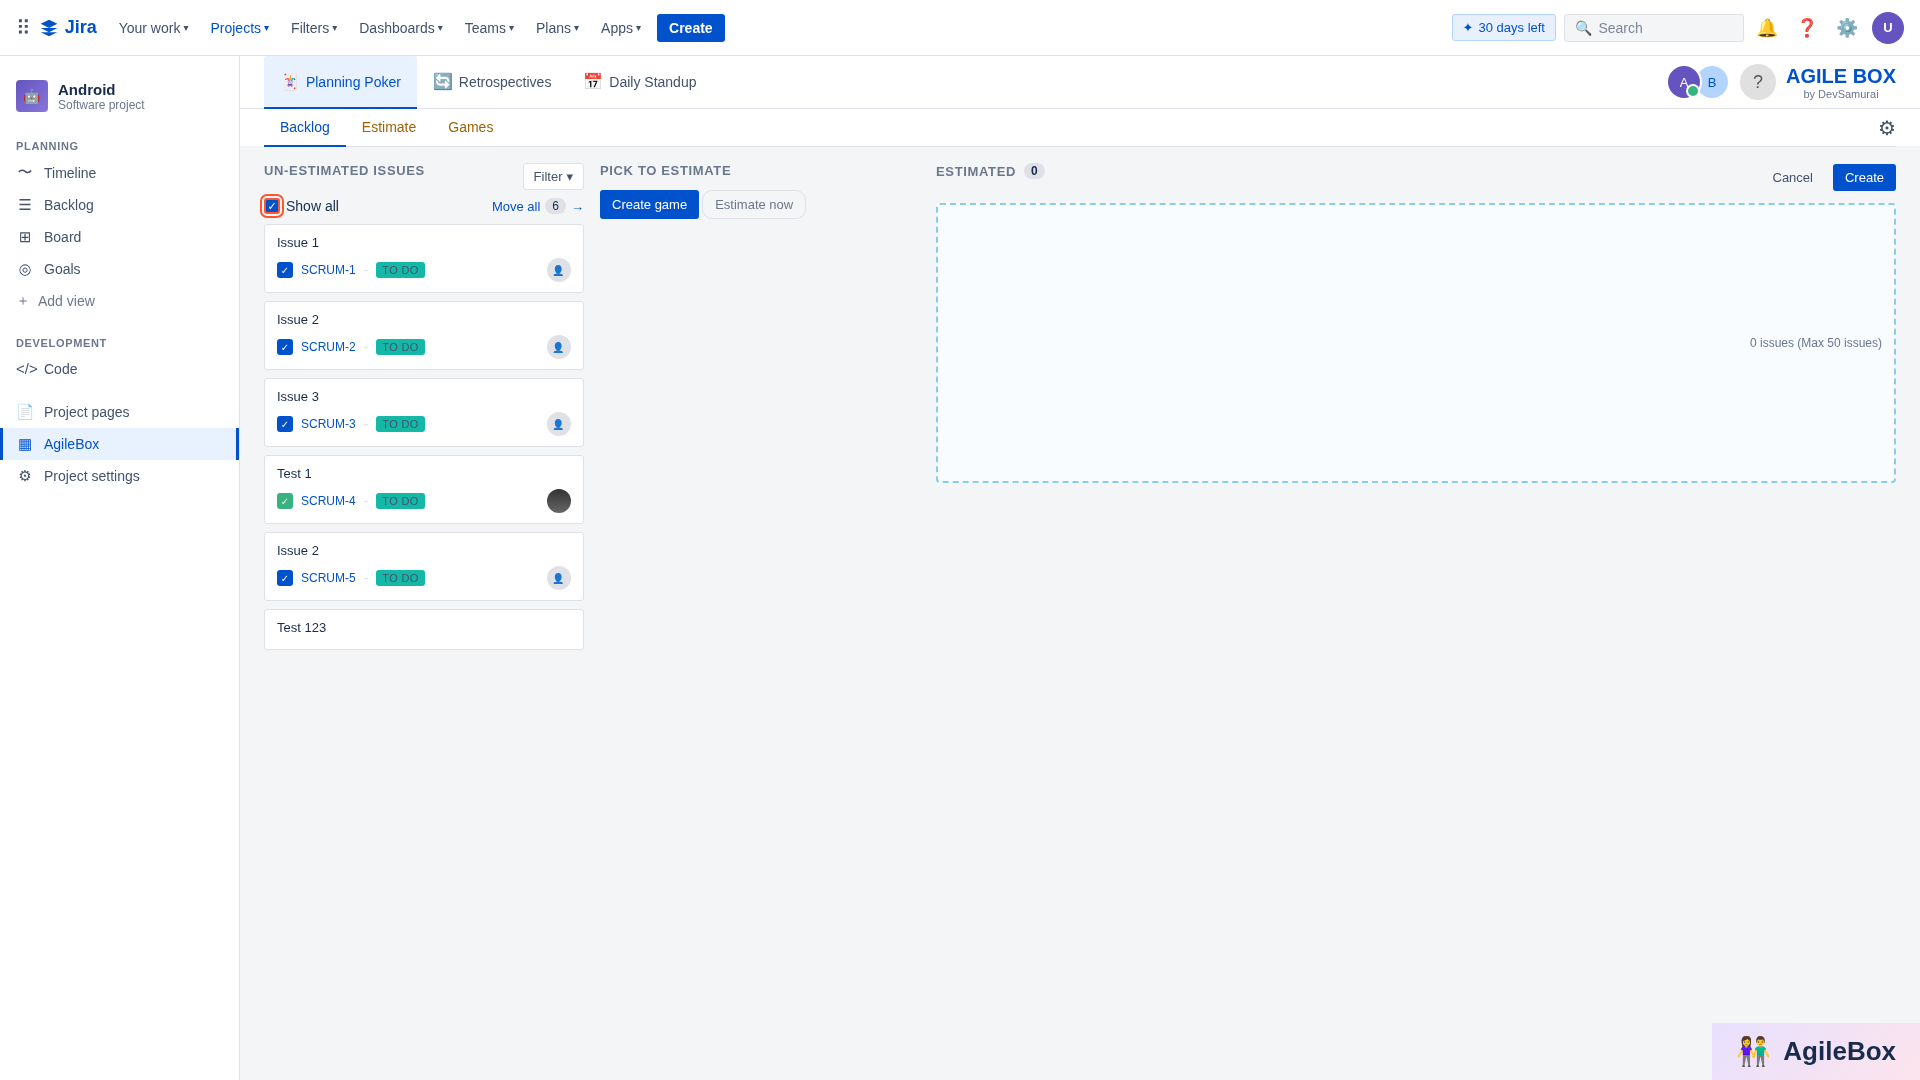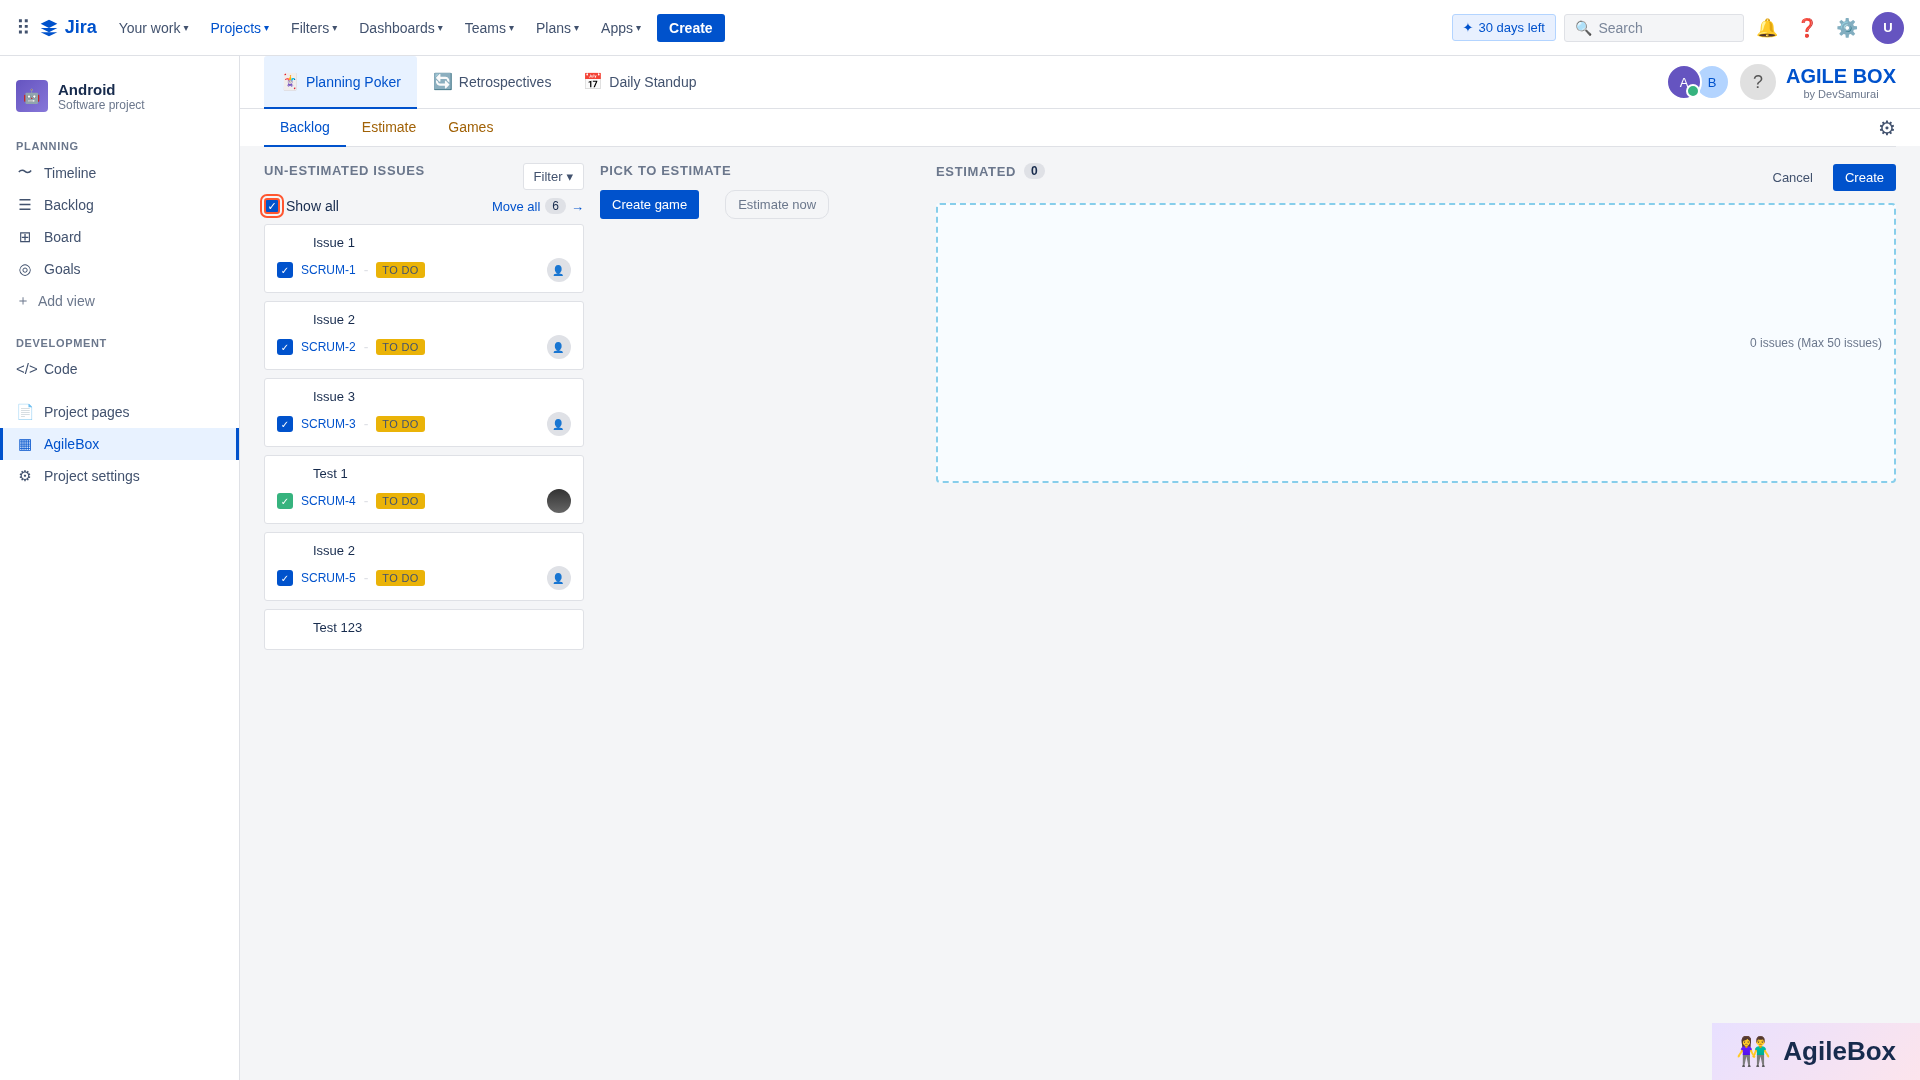--- a/index.html
+++ b/index.html
@@ -193,36 +193,36 @@
       background: #0052cc; display: flex; align-items: center; justify-content: center;
       color: #fff; font-size: 11px; border: 2px solid #ff5630;
       outline: 2px solid #ff5630; outline-offset: 2px;
     }
     .show-all-label { font-size: 14px; color: #172b4d; }
     .move-all { display: flex; align-items: center; gap: 5px; font-size: 13px; color: #0052cc; cursor: pointer; }
     .move-count { background: #dfe1e6; border-radius: 10px; padding: 1px 7px; font-size: 12px; color: #172b4d; }
 
     
     .issue-card { background: #fff; border: 1px solid #dfe1e6; border-radius: 3px; margin-bottom: 8px; padding: 10px 12px; }
-    .issue-title { font-size: 13px; color: #172b4d; font-weight: 500; margin-bottom: 8px; margin-left: 36px; }
+    .issue-title { font-size: 13px; color: #172b4d; font-weight: 500; margin-bottom: 8px; }
     .issue-meta { display: flex; align-items: center; gap: 8px; }
     .issue-checkbox { width: 16px; height: 16px; border-radius: 3px; background: #0052cc; display: flex; align-items: center; justify-content: center; color: #fff; font-size: 10px; flex-shrink: 0; }
     .issue-checkbox.green { background: #36b37e; }
     .issue-id { font-size: 12px; color: #0052cc; font-weight: 500; }
     .issue-separator { color: #dfe1e6; font-size: 14px; }
-    .issue-status { font-size: 11px; color: #42526e; background: #eab308; padding: 2px 6px; border-radius: 3px; font-weight: 500; letter-spacing: 0.03em; }
+    .issue-status { font-size: 11px; color: #42526e; background: #14b8a6; padding: 2px 6px; border-radius: 3px; font-weight: 500; letter-spacing: 0.03em; }
     .issue-avatar {
       width: 24px; height: 24px; border-radius: 50%; background: #dfe1e6;
       display: flex; align-items: center; justify-content: center; font-size: 10px; margin-left: auto;
       overflow: hidden;
     }
     .issue-avatar.dark-avatar { background: #333; }
 
     
-    .pick-actions { display: flex; gap: 26px; margin-bottom: 12px; }
+    .pick-actions { display: flex; gap: 3px; margin-bottom: 12px; }
     .create-game-btn { background: #0052cc; color: #fff; border: none; padding: 6px 12px; border-radius: 3px; cursor: pointer; font-size: 13px; font-weight: 500; }
     .estimate-now-btn { background: #f4f5f7; color: #6b778c; border: 1px solid #dfe1e6; padding: 6px 12px; border-radius: 10px; cursor: pointer; font-size: 13px; }
     .cancel-btn { background: transparent; color: #42526e; border: none; padding: 6px 12px; border-radius: 3px; cursor: pointer; font-size: 13px; }
     .est-create-btn { background: #0052cc; color: #fff; border: none; padding: 6px 12px; border-radius: 3px; cursor: pointer; font-size: 13px; font-weight: 500; }
 
     .dashed-box {
       border: 2px dashed #87ceeb; border-radius: 4px;
       min-height: 280px; display: flex; flex-direction: column;
       align-items: flex-end; justify-content: center;
       padding: 12px; background: #f8fcff;

